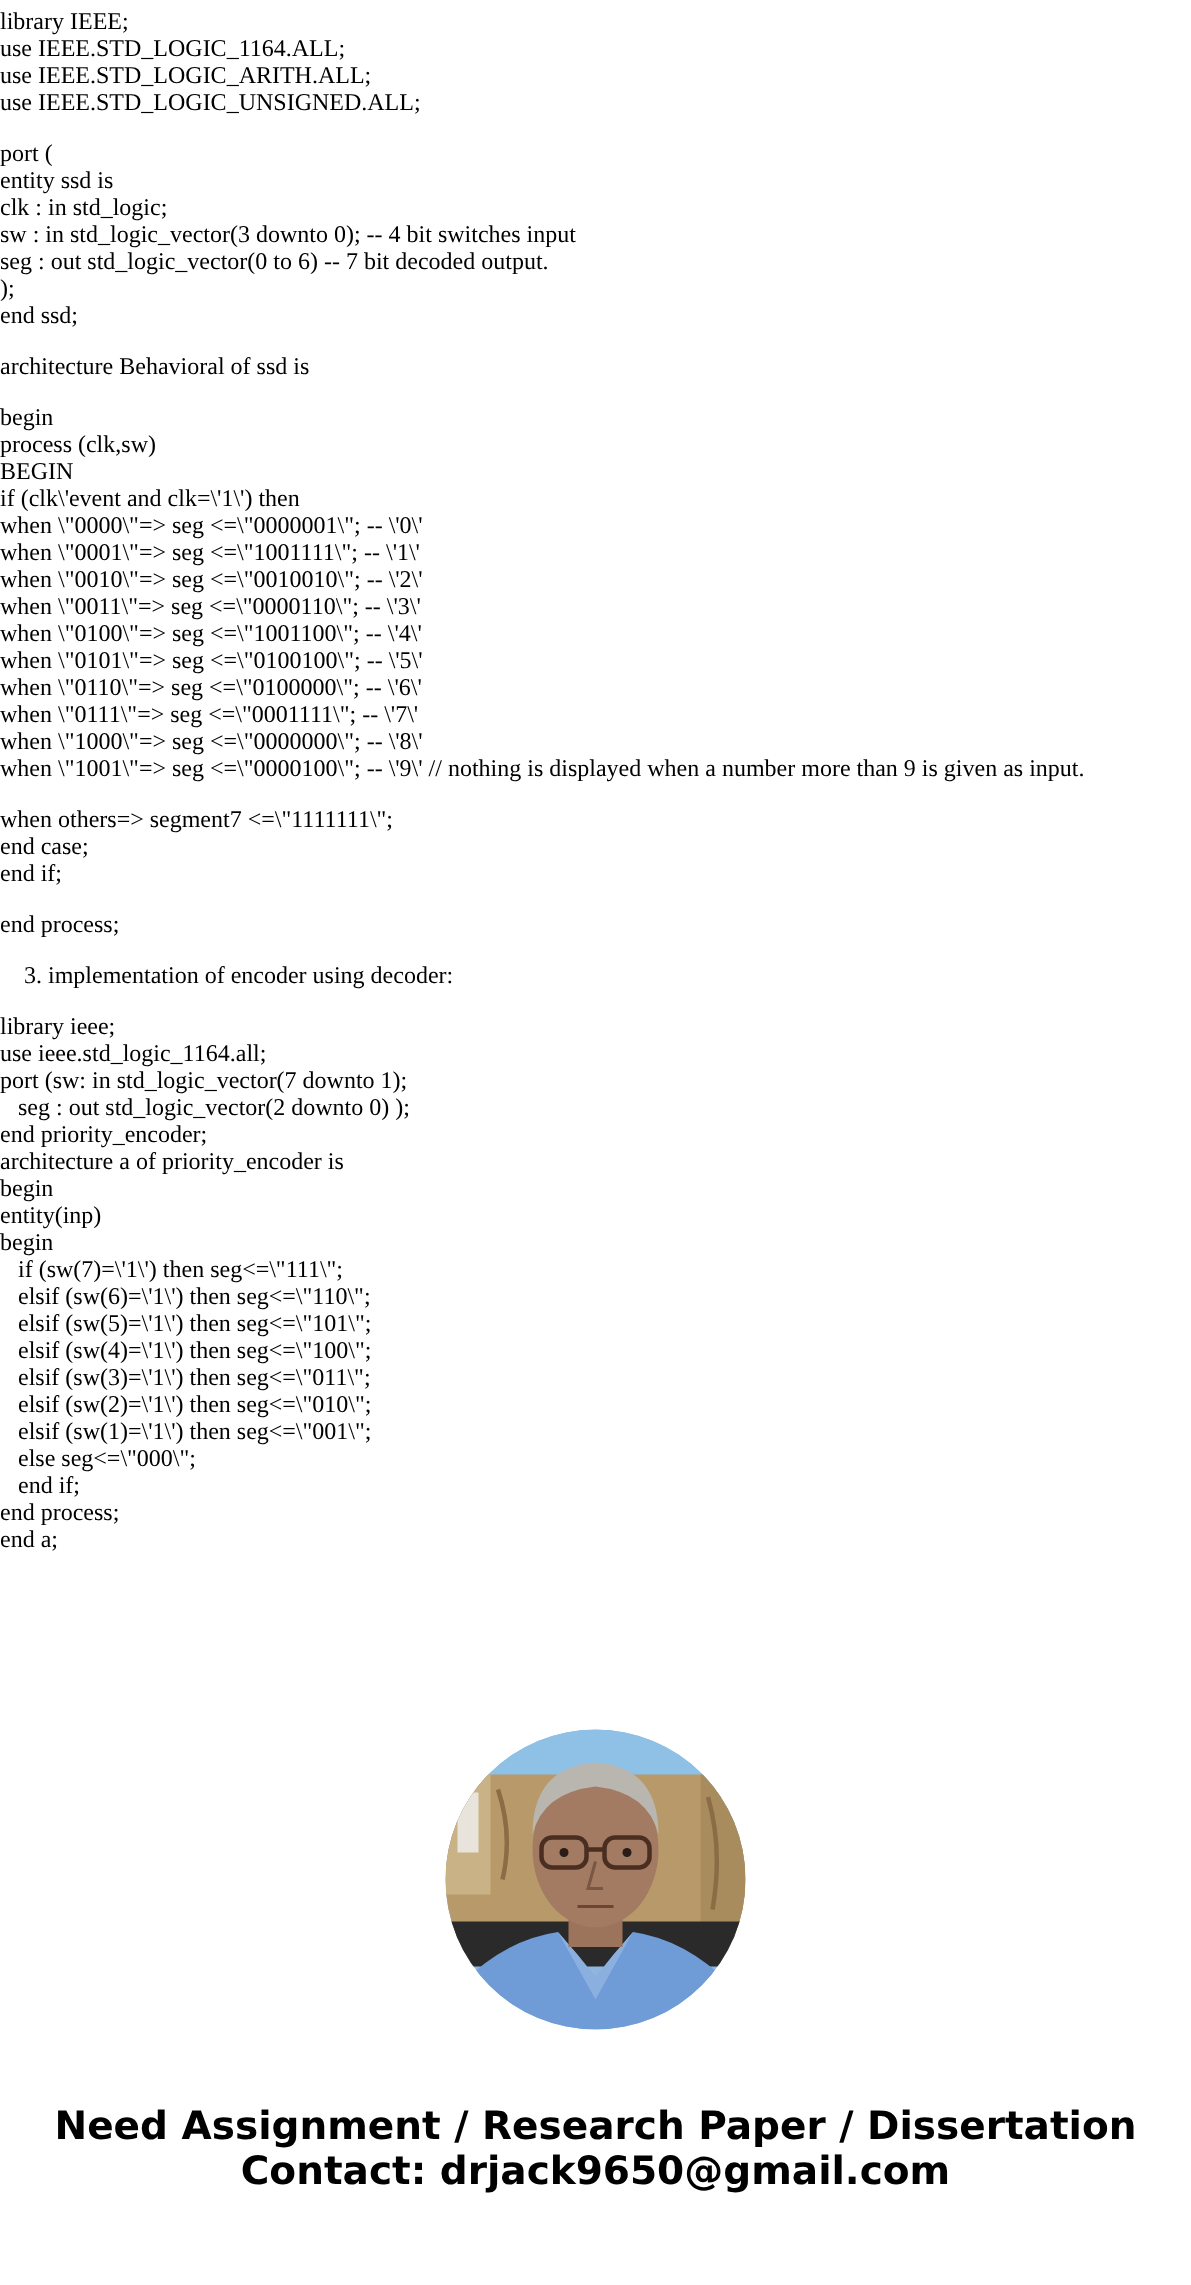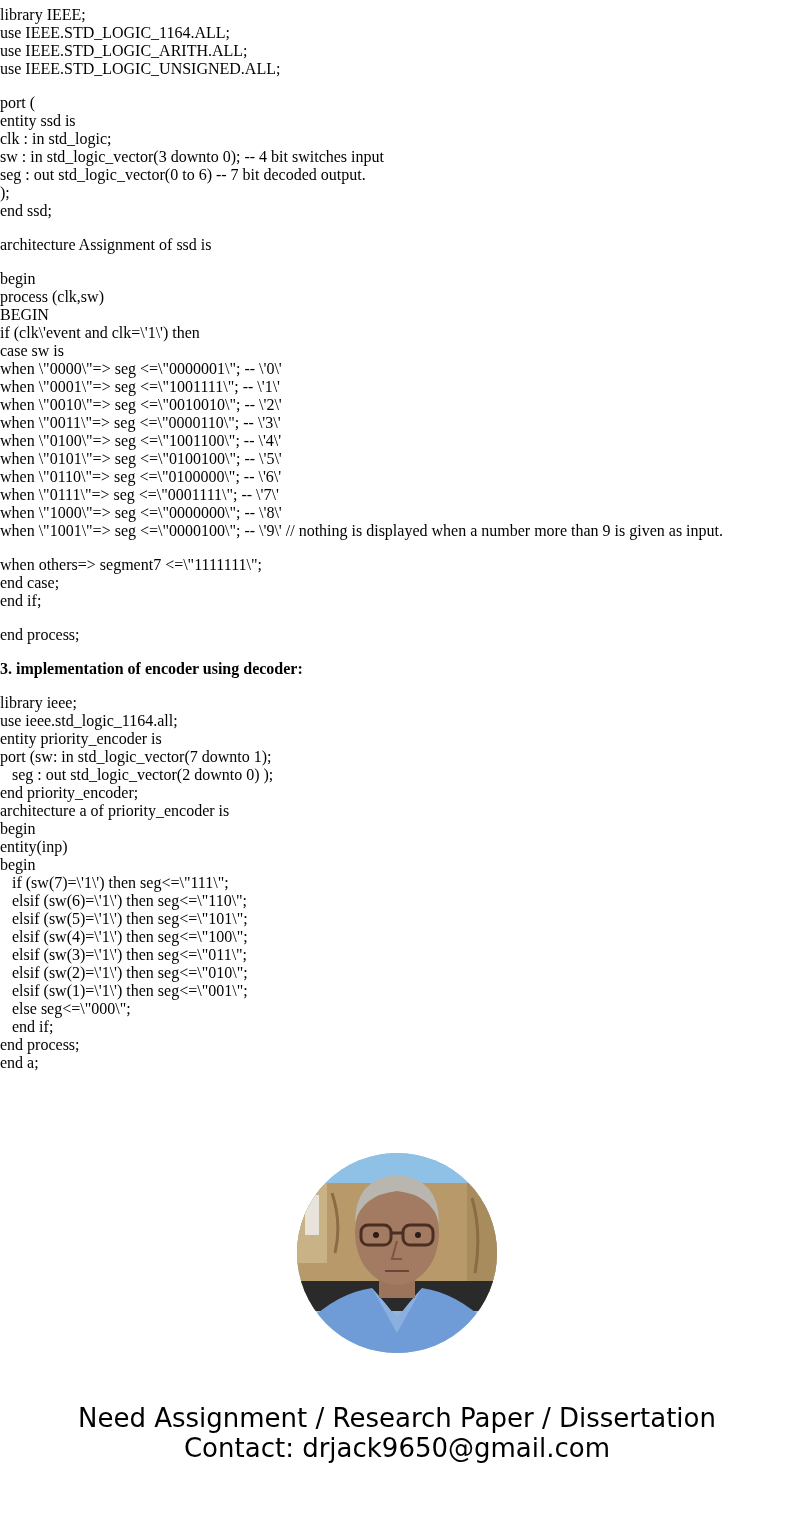--- a/index.html
+++ b/index.html
@@ -25,43 +25,43 @@
     }
     .para {
       margin: 0 0 16px 0;
     }
     .line {
       display: block;
       white-space: pre;
       height: 18px;
     }
     .heading {
-      font-weight: bold;
-      margin: 0 0 16px 0;
+      font-weight: normal;
+      margin: 0 0 16px 16px;
       height: 18px;
     }
     .avatar {
       position: absolute;
       left: 297px;
       top: 1153px;
       width: 200px;
       height: 200px;
       border-radius: 50%;
       overflow: hidden;
       background: #8fb6dd;
     }
     .avatar svg { display: block; }
     .promo {
       position: absolute;
       left: 0;
       top: 1403px;
       width: 794px;
       text-align: center;
       font-family: "DejaVu Sans", "Liberation Sans", sans-serif;
-      font-weight: normal;
+      font-weight: bold;
       font-size: 26px;
       line-height: 30px;
       color: #000000;
     }
     .promo span { display: block; }
   </style>
 </head>
 <body>
 
 <div class="content">
@@ -77,29 +77,28 @@
     <span class="line">port (</span>
     <span class="line">entity ssd is</span>
     <span class="line">clk : in std_logic;</span>
     <span class="line">sw : in std_logic_vector(3 downto 0); -- 4 bit switches input</span>
     <span class="line">seg : out std_logic_vector(0 to 6) -- 7 bit decoded output.</span>
     <span class="line">);</span>
     <span class="line">end ssd;</span>
   </div>
 
   <div class="para">
-    <span class="line">architecture Assignment of ssd is</span>
+    <span class="line">architecture Behavioral of ssd is</span>
   </div>
 
   <div class="para">
     <span class="line">begin</span>
     <span class="line">process (clk,sw)</span>
     <span class="line">BEGIN</span>
     <span class="line">if (clk\'event and clk=\'1\') then</span>
-    <span class="line">case sw is</span>
     <span class="line">when \"0000\"=&gt; seg &lt;=\"0000001\"; -- \'0\'</span>
     <span class="line">when \"0001\"=&gt; seg &lt;=\"1001111\"; -- \'1\'</span>
     <span class="line">when \"0010\"=&gt; seg &lt;=\"0010010\"; -- \'2\'</span>
     <span class="line">when \"0011\"=&gt; seg &lt;=\"0000110\"; -- \'3\'</span>
     <span class="line">when \"0100\"=&gt; seg &lt;=\"1001100\"; -- \'4\'</span>
     <span class="line">when \"0101\"=&gt; seg &lt;=\"0100100\"; -- \'5\'</span>
     <span class="line">when \"0110\"=&gt; seg &lt;=\"0100000\"; -- \'6\'</span>
     <span class="line">when \"0111\"=&gt; seg &lt;=\"0001111\"; -- \'7\'</span>
     <span class="line">when \"1000\"=&gt; seg &lt;=\"0000000\"; -- \'8\'</span>
     <span class="line">when \"1001\"=&gt; seg &lt;=\"0000100\"; -- \'9\' // nothing is displayed when a number more than 9 is given as input.</span>
@@ -114,21 +113,20 @@
   <div class="para">
     <span class="line">end process;</span>
   </div>
 
 
   <div class="heading">3. implementation of encoder using decoder:</div>
 
   <div class="para">
     <span class="line">library ieee;</span>
     <span class="line">use ieee.std_logic_1164.all;</span>
-    <span class="line">entity priority_encoder is</span>
     <span class="line">port (sw: in std_logic_vector(7 downto 1);</span>
     <span class="line">   seg : out std_logic_vector(2 downto 0) );</span>
     <span class="line">end priority_encoder;</span>
     <span class="line">architecture a of priority_encoder is</span>
     <span class="line">begin</span>
     <span class="line">entity(inp)</span>
     <span class="line">begin</span>
     <span class="line">   if (sw(7)=\'1\') then seg&lt;=\"111\";</span>
     <span class="line">   elsif (sw(6)=\'1\') then seg&lt;=\"110\";</span>
     <span class="line">   elsif (sw(5)=\'1\') then seg&lt;=\"101\";</span>

